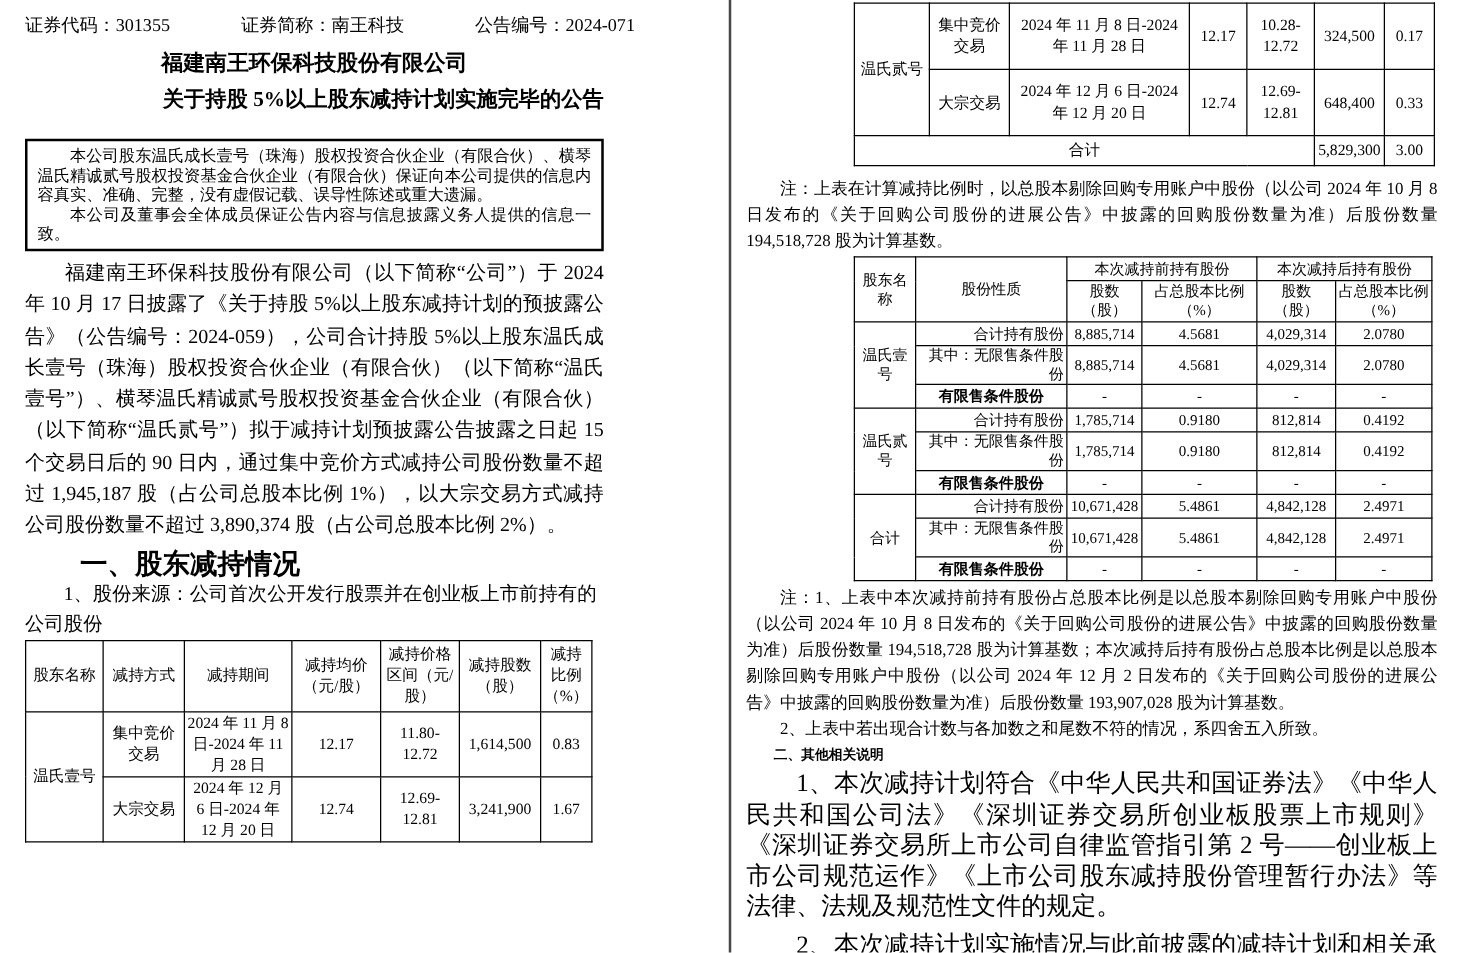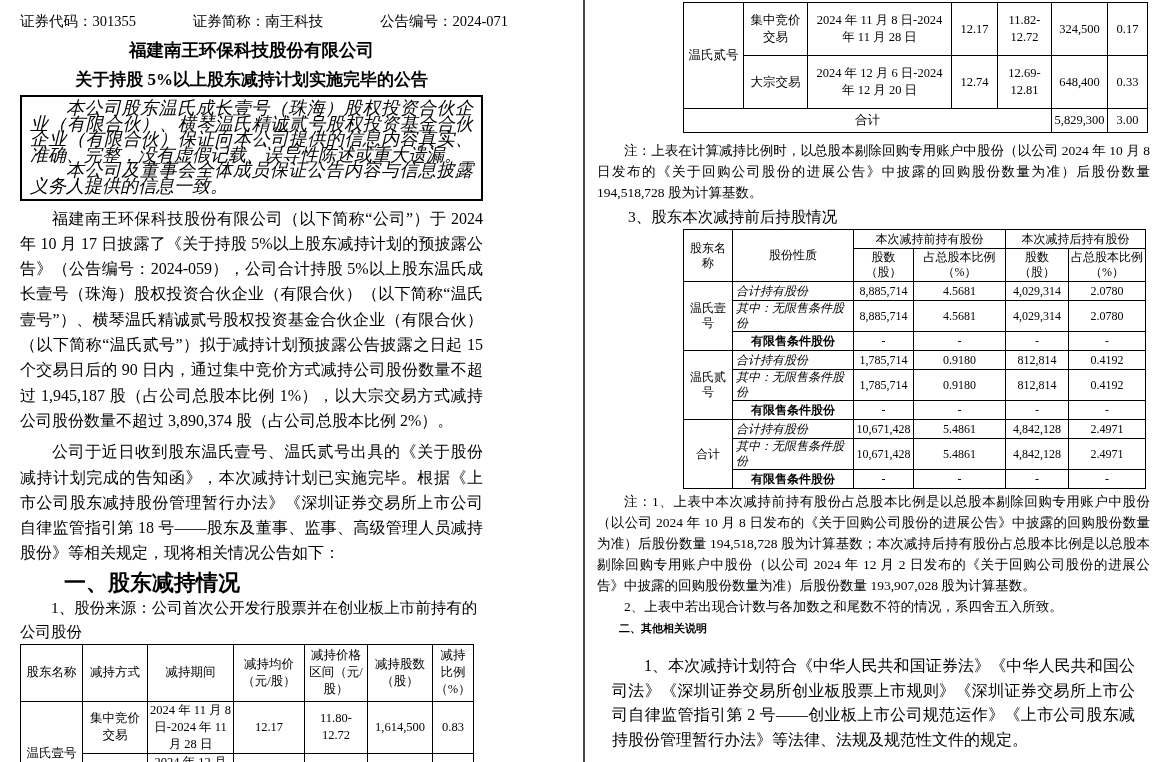--- a/index.html
+++ b/index.html
@@ -10,22 +10,22 @@
   }
   .page{position:absolute;top:0;height:762px;overflow:hidden;}
   #page-left{left:0;width:583px;padding:12px 0 0 20px;box-sizing:border-box;}
   #page-left .content{width:463px;}
   #page-right{left:584px;width:587px;padding:0 21px 0 13px;box-sizing:border-box;}
   .divider{position:absolute;left:583px;top:0;width:2px;height:762px;background:#474747;}
 
   
   .doc-header{width:488px;display:flex;justify-content:space-between;font-size:14.5px;line-height:19px;}
   .title1{margin:9px 0 0;font-size:17.5px;font-weight:bold;text-align:center;line-height:20px;}
-  .title2{margin:10px 0 0;font-size:17px;font-weight:bold;text-align:center;line-height:20px;}
-  .notice-box{margin-top:5px;border:2px solid #000;padding:4px 8px;font-size:18px;line-height:15.6px;box-sizing:border-box;width:463px;font-style:italic;}
+  .title2{margin:10px 0 0;font-size:17px;font-weight:bold;text-align:right;line-height:20px;}
+  .notice-box{margin-top:21px;border:2px solid #000;padding:4px 8px;font-size:13px;line-height:15.6px;box-sizing:border-box;width:463px;}
   .notice-box p{margin:0;text-indent:2em;text-align:justify;}
   .body{margin:5px 0 0;font-size:16px;line-height:25.3px;text-align:justify;text-indent:2em;}
   .body + .body{margin-top:6px;}
   .h-sec{margin:4px 0 0;font-size:22px;font-weight:bold;text-indent:2em;line-height:26px;}
   .item{margin:0;font-size:15.5px;text-indent:2em;line-height:24px;}
 
   table{border-collapse:collapse;table-layout:fixed;}
   td,th{border:1px solid #000;font-weight:normal;padding:0 2px;text-align:center;vertical-align:middle;overflow:hidden;}
 
   .t1{width:453px;font-size:12.5px;line-height:17px;}
@@ -38,46 +38,45 @@
   .t1r .r2 td{height:52px;}
   .t1r .total td{height:23px;}
 
   .note{margin:7px 0 0;font-size:13.5px;line-height:21px;text-align:justify;text-indent:2em;}
   .item3{margin:3px 0 0;font-size:15.5px;line-height:21px;text-indent:2em;}
 
   .t2{width:462px;margin:2px 0 0 86px;font-size:12px;line-height:15px;}
   .t2 .h1 th{height:18px;}
   .t2 .h2 th{height:32px;line-height:15px;}
   .t2 td{height:18px;}
-  .t2 .nat{text-align:left;padding-left:3px;font-style:italic;}
+  .t2 .nat{text-align:right;padding-left:3px;}
   .t2 .nat-c{text-align:center;font-weight:bold;}
   .note.tight{margin-top:2px;}
   .note.cont{margin-top:0;}
   .h-sec2{margin:0;font-size:11px;font-weight:bold;text-indent:2em;line-height:22px;}
-  .rbody{margin:15px;font-size:16px;line-height:24.5px;text-align:justify;text-indent:2em;font-family:Liberation Serif, serif;}
+  .rbody{margin:0;font-size:20px;line-height:24.5px;text-align:justify;text-indent:2em;font-family:Liberation Serif, serif;}
   .rbody.p2{margin-top:6px;}
 </style>
 </head>
 <body>
 
 <div class="page" id="page-left">
   <div class="doc-header">
     <span>证券代码：301355</span>
     <span>证券简称：南王科技</span>
     <span>公告编号：2024-071</span>
   </div>
   <div class="content">
     <p class="title1">福建南王环保科技股份有限公司</p>
     <p class="title2">关于持股 5%以上股东减持计划实施完毕的公告</p>
     <div class="notice-box">
       <p>本公司股东温氏成长壹号（珠海）股权投资合伙企业（有限合伙）、横琴温氏精诚贰号股权投资基金合伙企业（有限合伙）保证向本公司提供的信息内容真实、准确、完整，没有虚假记载、误导性陈述或重大遗漏。</p>
       <p>本公司及董事会全体成员保证公告内容与信息披露义务人提供的信息一致。</p>
     </div>
     <p class="body">福建南王环保科技股份有限公司（以下简称“公司”）于 2024 年 10 月 17 日披露了《关于持股 5%以上股东减持计划的预披露公告》（公告编号：2024-059），公司合计持股 5%以上股东温氏成长壹号（珠海）股权投资合伙企业（有限合伙）（以下简称“温氏壹号”）、横琴温氏精诚贰号股权投资基金合伙企业（有限合伙）（以下简称“温氏贰号”）拟于减持计划预披露公告披露之日起 15 个交易日后的 90 日内，通过集中竞价方式减持公司股份数量不超过 1,945,187 股（占公司总股本比例 1%），以大宗交易方式减持公司股份数量不超过 3,890,374 股（占公司总股本比例 2%）。</p>
-    <p class="body">公司于近日收到股东温氏壹号、温氏贰号出具的《关于股份减持计划完成的告知函》，本次减持计划已实施完毕。根据《上市公司股东减持股份管理暂行办法》《深圳证券交易所上市公司自律监管指引第 18 号——股东及董事、监事、高级管理人员减持股份》等相关规定，现将相关情况公告如下：</p>
     <p class="h-sec">一、股东减持情况</p>
     <p class="item">1、股份来源：公司首次公开发行股票并在创业板上市前持有的公司股份</p>
 
     <table class="t1">
       <colgroup>
         <col style="width:62px">
           <col style="width:65px">
           <col style="width:86px">
           <col style="width:71px">
         <col style="width:63px">
@@ -128,42 +127,41 @@
       <col style="width:54px">
         <col style="width:56px">
         <col style="width:40px">
     </colgroup>
     <tbody>
         <tr class="r1">
       <td rowspan="2">温氏贰号</td>
       <td>集中竞价交易</td>
       <td>2024 年 11 月 8 日-2024 年 11 月 28 日</td>
       <td>12.17</td>
-      <td>11.82-12.72</td>
+      <td>10.28-12.72</td>
       <td>324,500</td>
       <td>0.17</td>
     </tr>
     <tr class="r2">
       <td>大宗交易</td>
       <td>2024 年 12 月 6 日-2024 年 12 月 20 日</td>
       <td>12.74</td>
       <td>12.69-12.81</td>
       <td>648,400</td>
       <td>0.33</td>
     </tr>
     <tr class="total">
       <td colspan="5">合计</td>
       <td>5,829,300</td>
       <td>3.00</td>
     </tr>
   </tbody>
     </table>
 
   <p class="note">注：上表在计算减持比例时，以总股本剔除回购专用账户中股份（以公司 2024 年 10 月 8 日发布的《关于回购公司股份的进展公告》中披露的回购股份数量为准）后股份数量 194,518,728 股为计算基数。</p>
-  <p class="item3">3、股东本次减持前后持股情况</p>
 
   <table class="t2">
     <colgroup>
       <col style="width:49px">
         <col style="width:121px">
         <col style="width:60px">
       <col style="width:92px">
         <col style="width:63px">
         <col style="width:77px">
     </colgroup>

